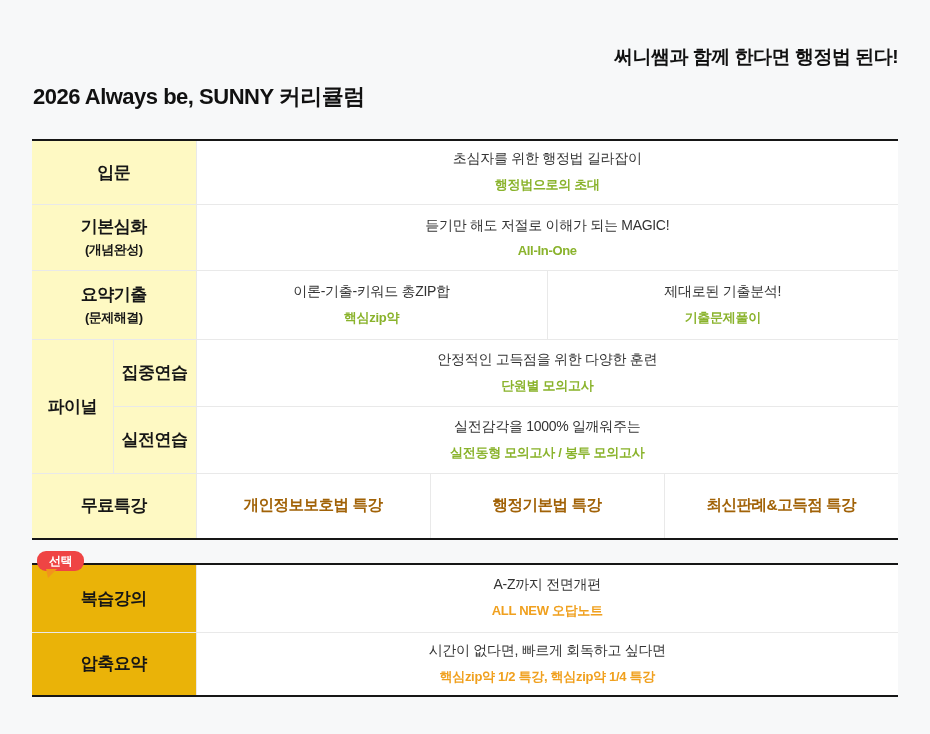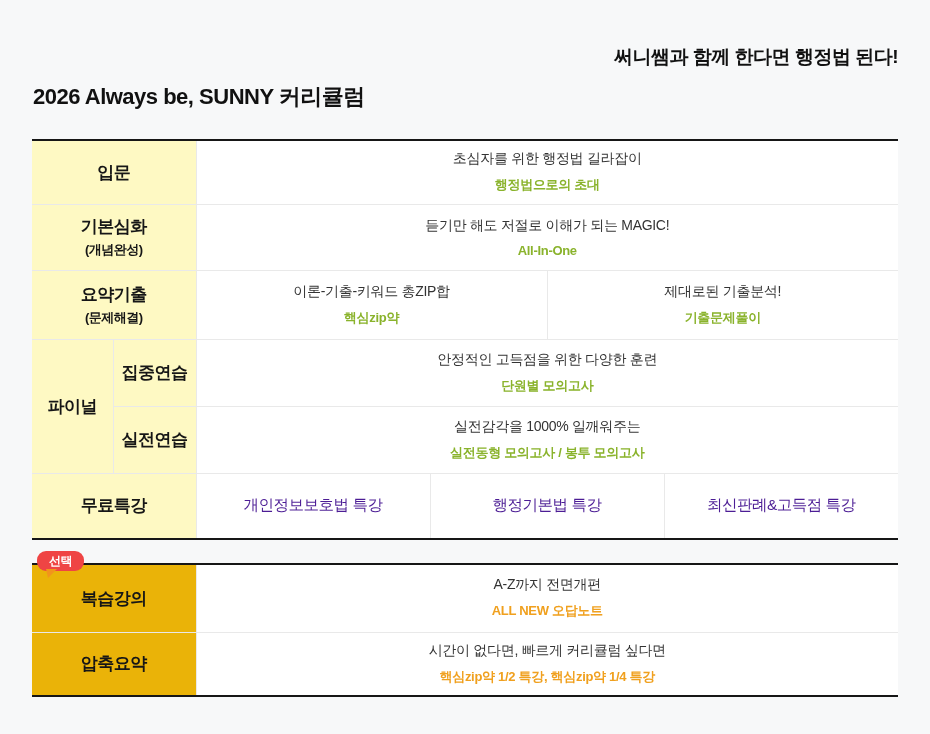--- a/index.html
+++ b/index.html
@@ -26,21 +26,21 @@
   table.cur tr.first td { border-top:none; }
   table.cur tr.lastrow td { border-bottom:none; }
 
   .label-cell { background:#fef9c3; font-weight:bold; font-size:17px; color:#161616; letter-spacing:-0.5px; }
   .label-cell .sub { display:block; font-size:13px; font-weight:bold; margin-top:3px; letter-spacing:-0.5px; }
   .label-cell.orange { background:#eab308; }
 
   .desc { font-size:14px; color:#333; letter-spacing:-0.3px; margin-bottom:8px; }
   .hl { font-size:13px; font-weight:bold; color:#8ab32c; letter-spacing:-0.3px; }
   .hl.orange { color:#f0a01e; }
-  .free-item { font-size:15.5px; font-weight:normal; color:#4c1d95; letter-spacing:-0.5px; }
+  .free-item { font-size:15.5px; font-weight:bold; color:#a16207; letter-spacing:-0.5px; }
 
   .badge {
     position:absolute; top:-12px; left:5px; z-index:3;
     background:#ef4444; color:#ffffff;
     font-size:12px; font-weight:bold; letter-spacing:-0.5px;
     padding:4px 12px 4px 12px; border-radius:9px;
     line-height:1;
   }
   .badge::after {
     content:""; position:absolute; left:9px; bottom:-7px;
@@ -146,21 +146,21 @@
           <tr class="first" style="height:68px">
         <td class="label-cell orange">복습강의</td>
         <td class="last">
           <div class="desc">A-Z까지 전면개편</div>
           <div class="hl orange">ALL NEW 오답노트</div>
         </td>
       </tr>
       <tr class="lastrow" style="height:64px">
         <td class="label-cell orange">압축요약</td>
         <td class="last">
-          <div class="desc">시간이 없다면, 빠르게 커리큘럼 싶다면</div>
+          <div class="desc">시간이 없다면, 빠르게 회독하고 싶다면</div>
           <div class="hl orange">핵심zip약 1/2 특강, 핵심zip약 1/4 특강</div>
         </td>
       </tr>
     </tbody>
       </table>
   </div>
 
 </div>
 
 </body></html>

